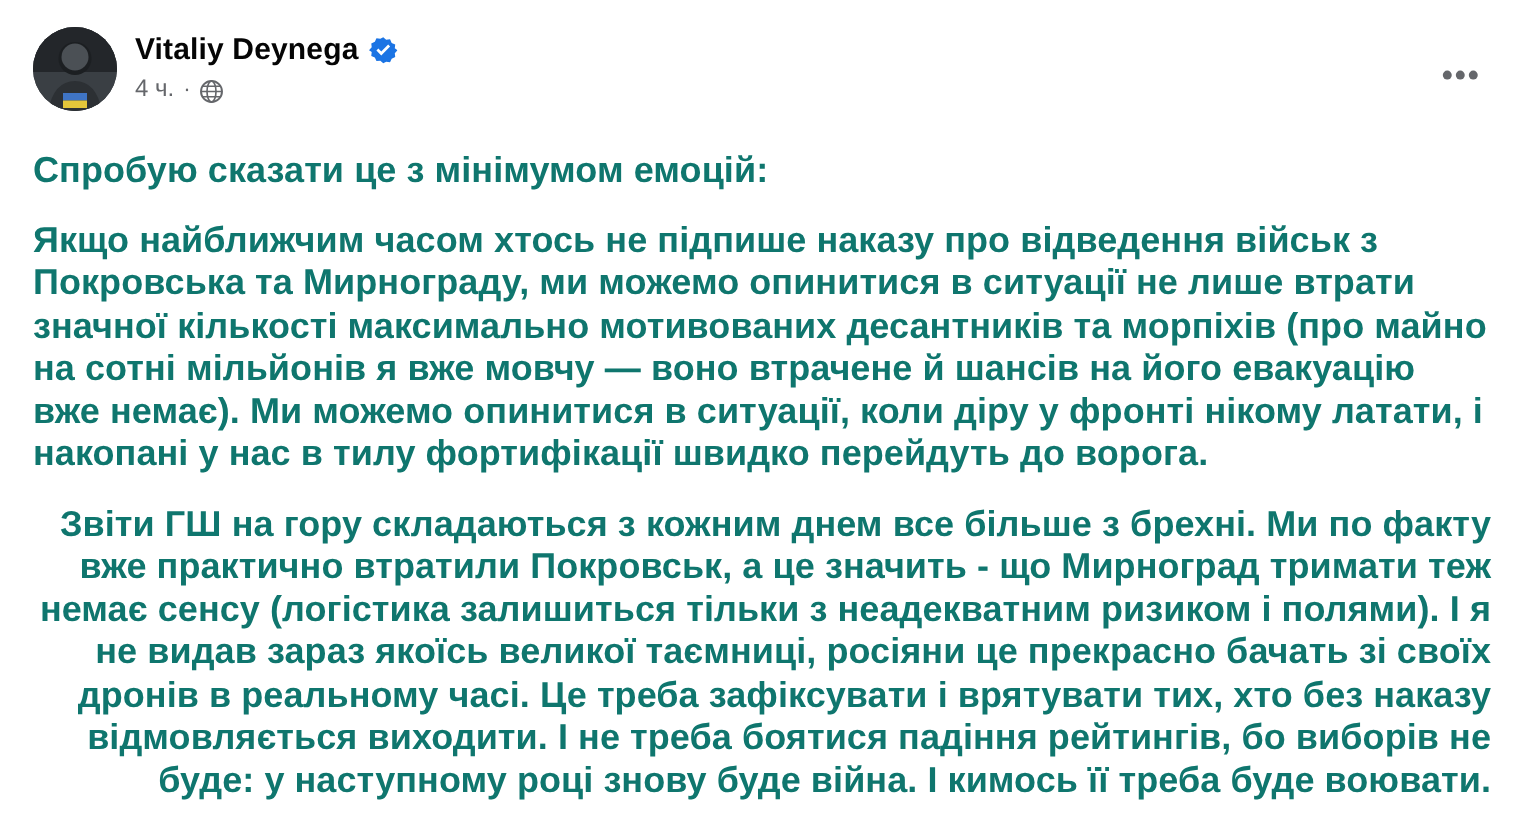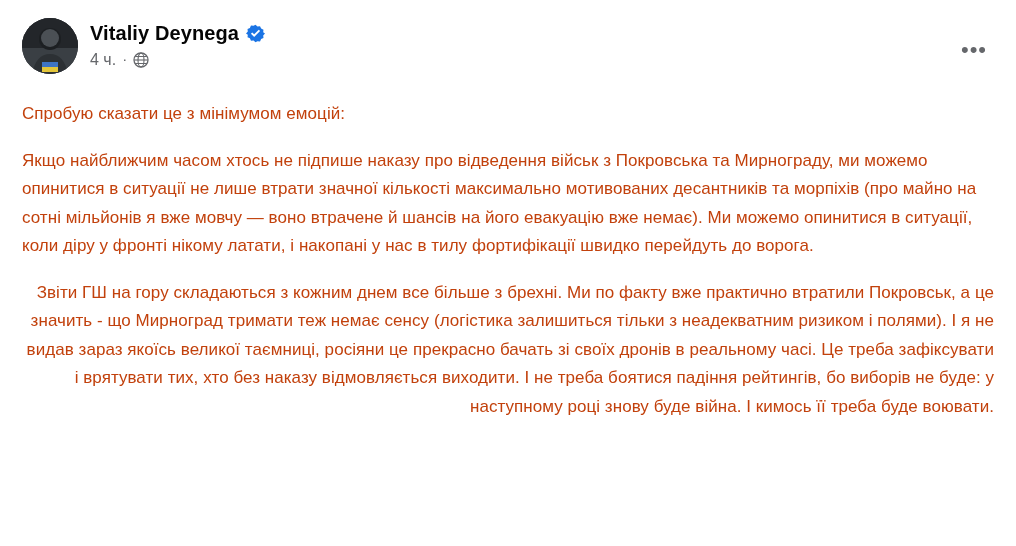--- a/index.html
+++ b/index.html
@@ -60,21 +60,21 @@
     letter-spacing: 0.1px;
     line-height: 24px;
   }
   .verified {
     width: 19px;
     height: 19px;
     display: inline-block;
   }
   .meta-row {
     display: flex;
-    align-items: flex-start;
+    align-items: center;
     gap: 6px;
     margin-top: 6px;
     color: #65676b;
     font-size: 16px;
     line-height: 18px;
   }
   .meta-dot {
     color: #65676b;
     font-size: 15px;
     line-height: 16px;
@@ -96,24 +96,25 @@
     align-items: center;
     justify-content: center;
     cursor: pointer;
     color: #65676b;
     font-size: 22px;
     letter-spacing: 1px;
     line-height: 10px;
   }
   .post-body {
     margin-top: 10px;
-    font-size: 17px;
+    font-size: 24px;
     line-height: 28.5px;
-    color: #c2410c;
+    color: #0f766e;
     letter-spacing: 0.05px;
+    font-weight: bold;
   }
   .post-body p {
     margin: 0 0 18px 0;
   }
   .post-body p:last-child {
     margin-bottom: 0;
     text-align: right;
   }
 </style>
 </head>

